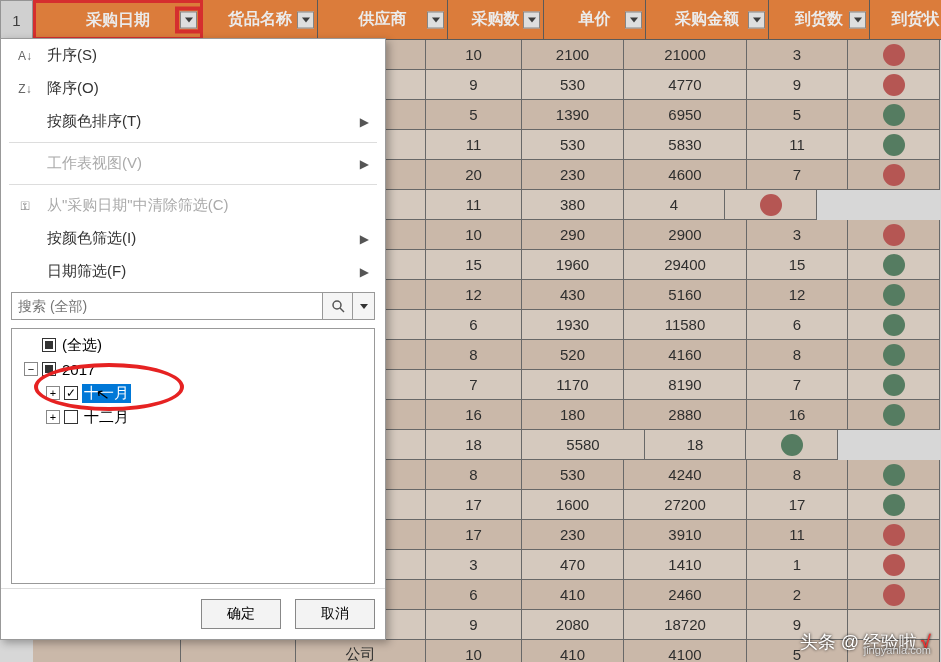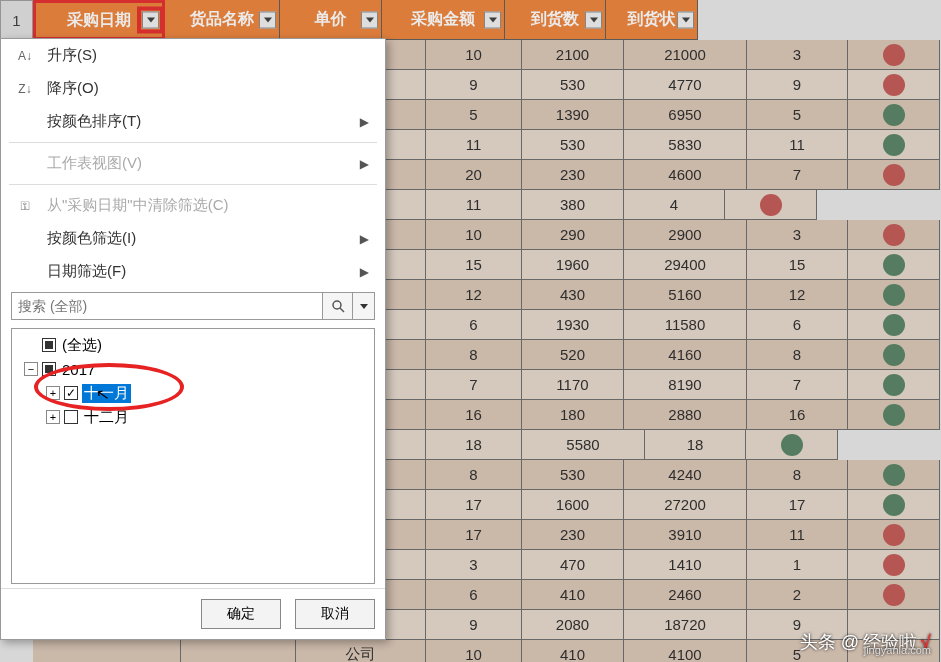--- a/index.html
+++ b/index.html
@@ -290,28 +290,40 @@
       transform: rotate(-10deg);
       pointer-events: none;
     }
   </style>
 </head>
 <body>
 
 <div class="spreadsheet">
   <div class="row-num-col">1</div>
   <div class="header-row" id="header-row">
-      <div class="header-cell highlight" style="width: 132px;">
+      <div class="header-cell highlight" style="width: 170px;">
         <span>采购日期</span>
         <div class="filter-btn highlight-box">
           <div class="filter-arrow"></div>
         </div>
       </div>
       <div class="header-cell" style="width: 115px;">
         <span>货品名称</span>
+        <div class="filter-btn">
+          <div class="filter-arrow"></div>
+        </div>
+      </div>
+      <div class="header-cell" style="width: 130px;">
+        <span>供应商</span>
+        <div class="filter-btn">
+          <div class="filter-arrow"></div>
+        </div>
+      </div>
+      <div class="header-cell" style="width: 96px;">
+        <span>采购数</span>
         <div class="filter-btn">
           <div class="filter-arrow"></div>
         </div>
       </div>
       <div class="header-cell" style="width: 102px;">
         <span>单价</span>
         <div class="filter-btn">
           <div class="filter-arrow"></div>
         </div>
       </div>

